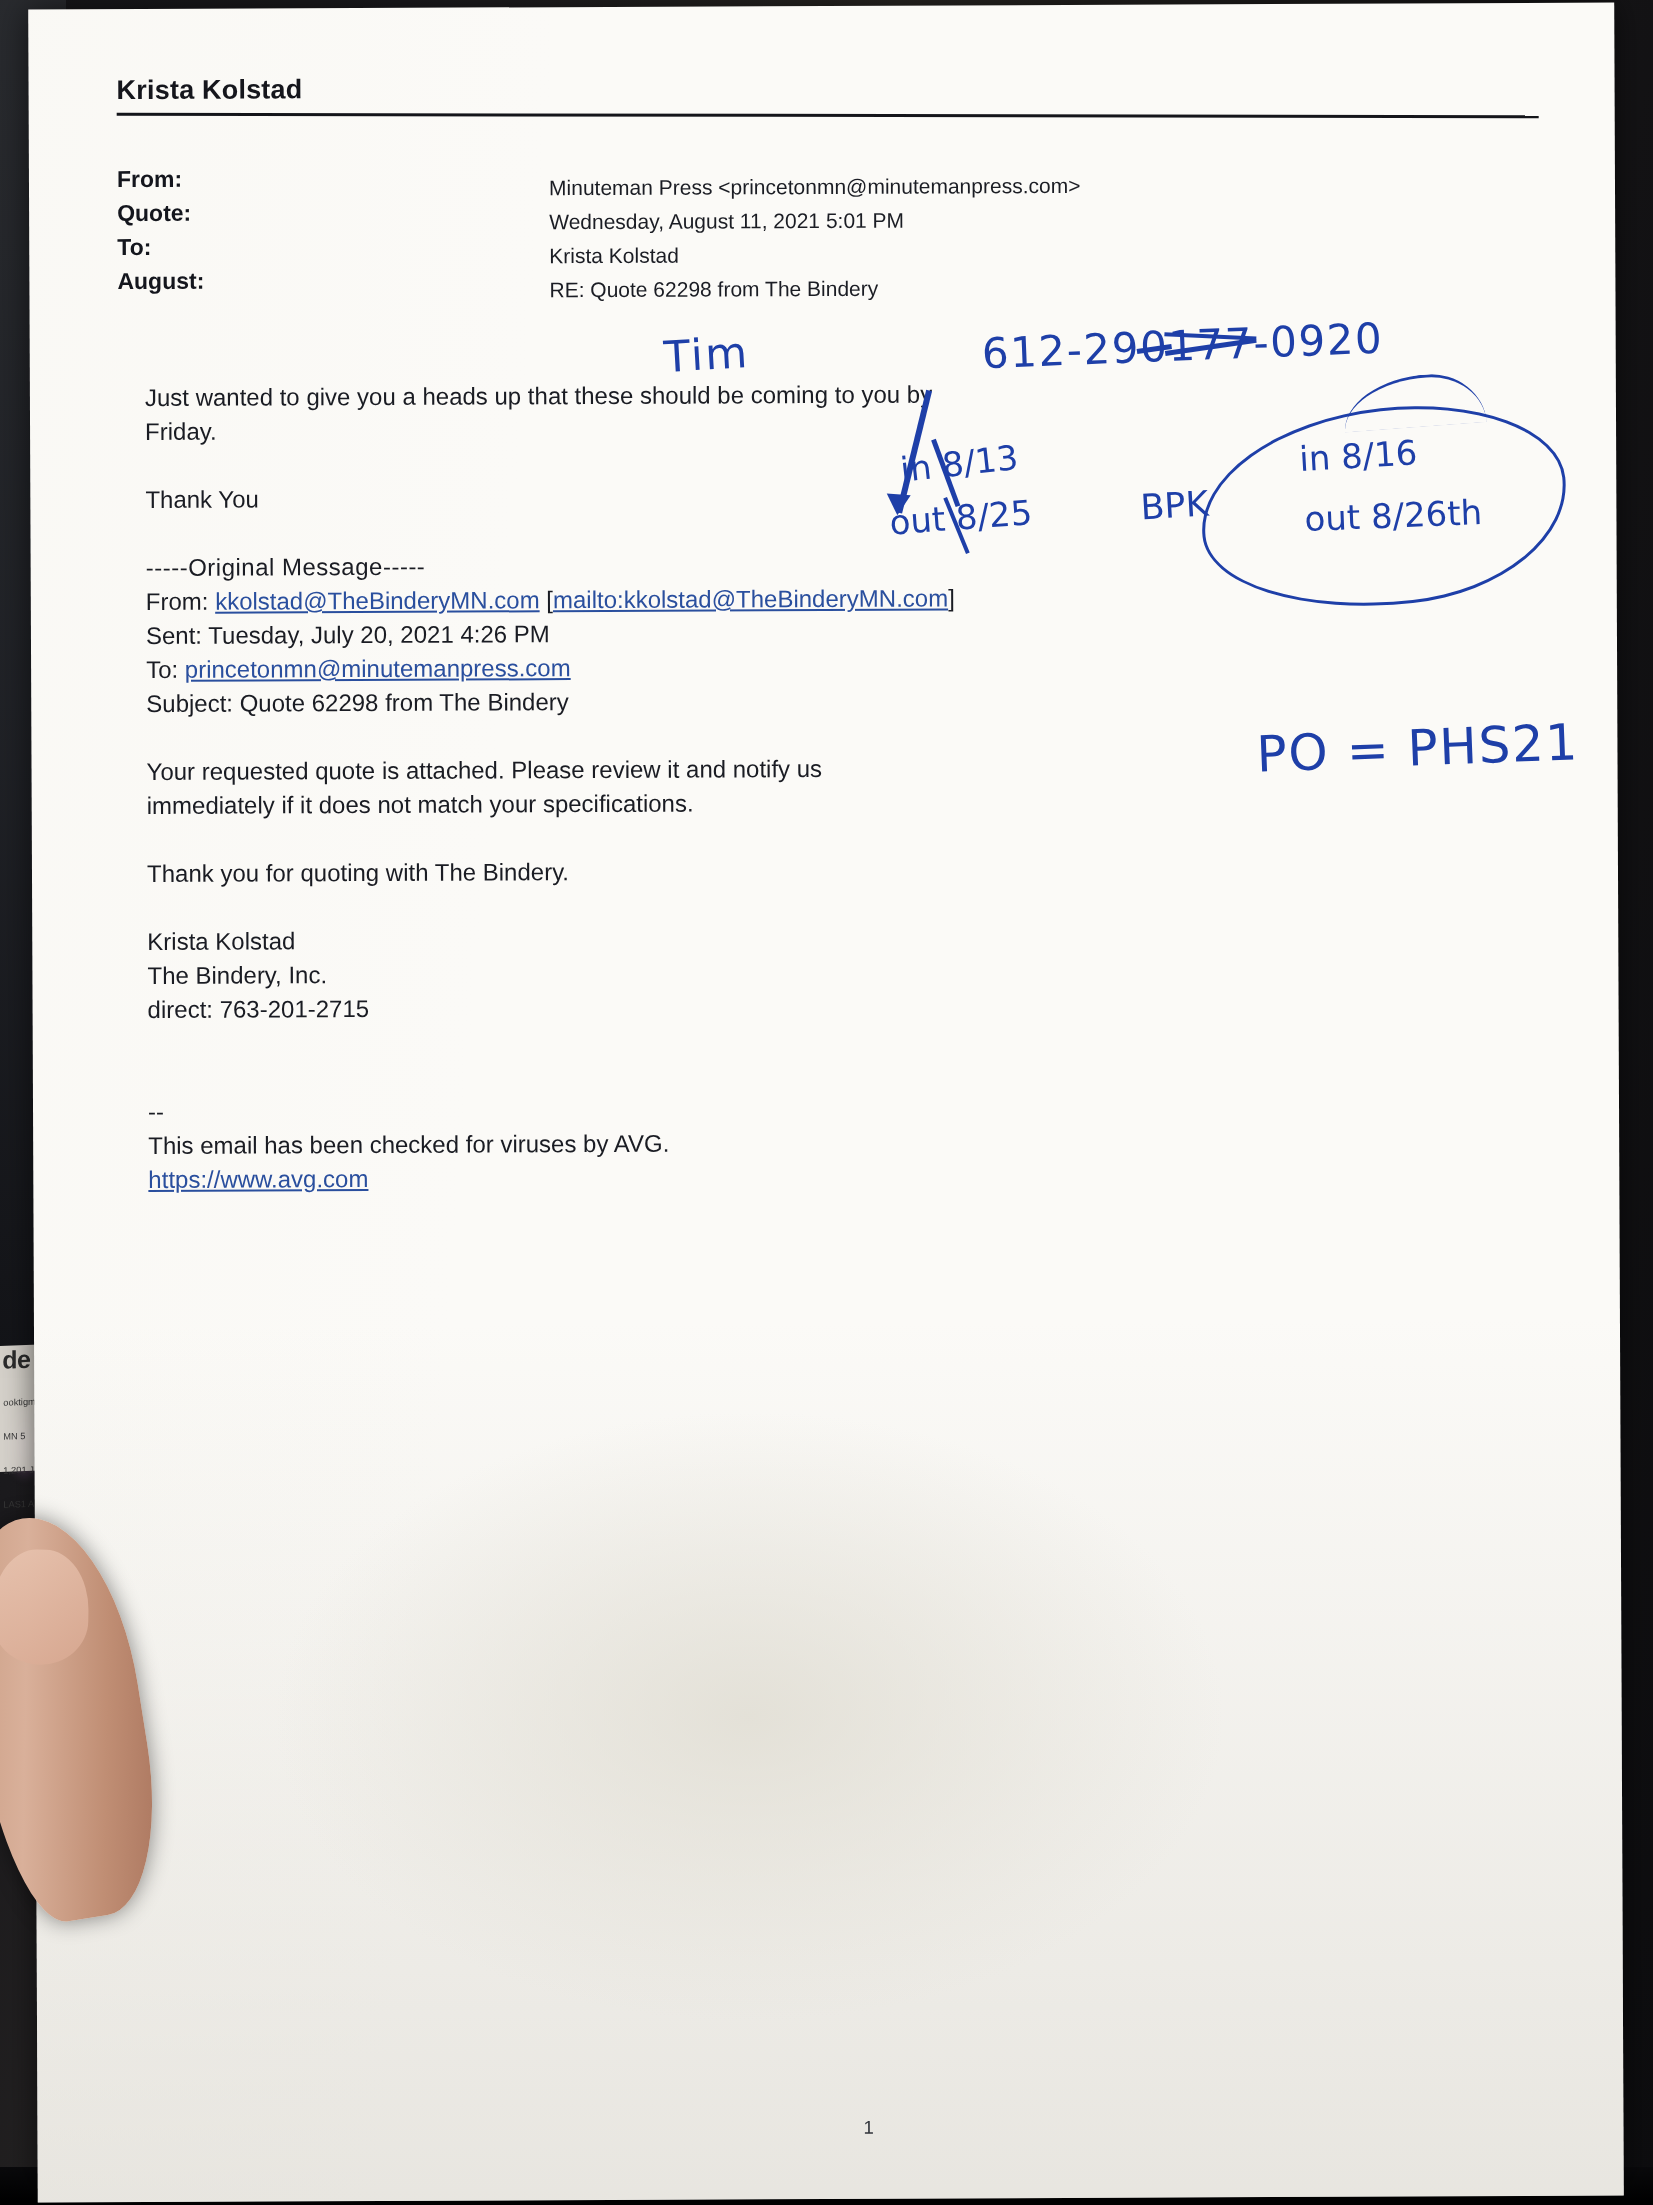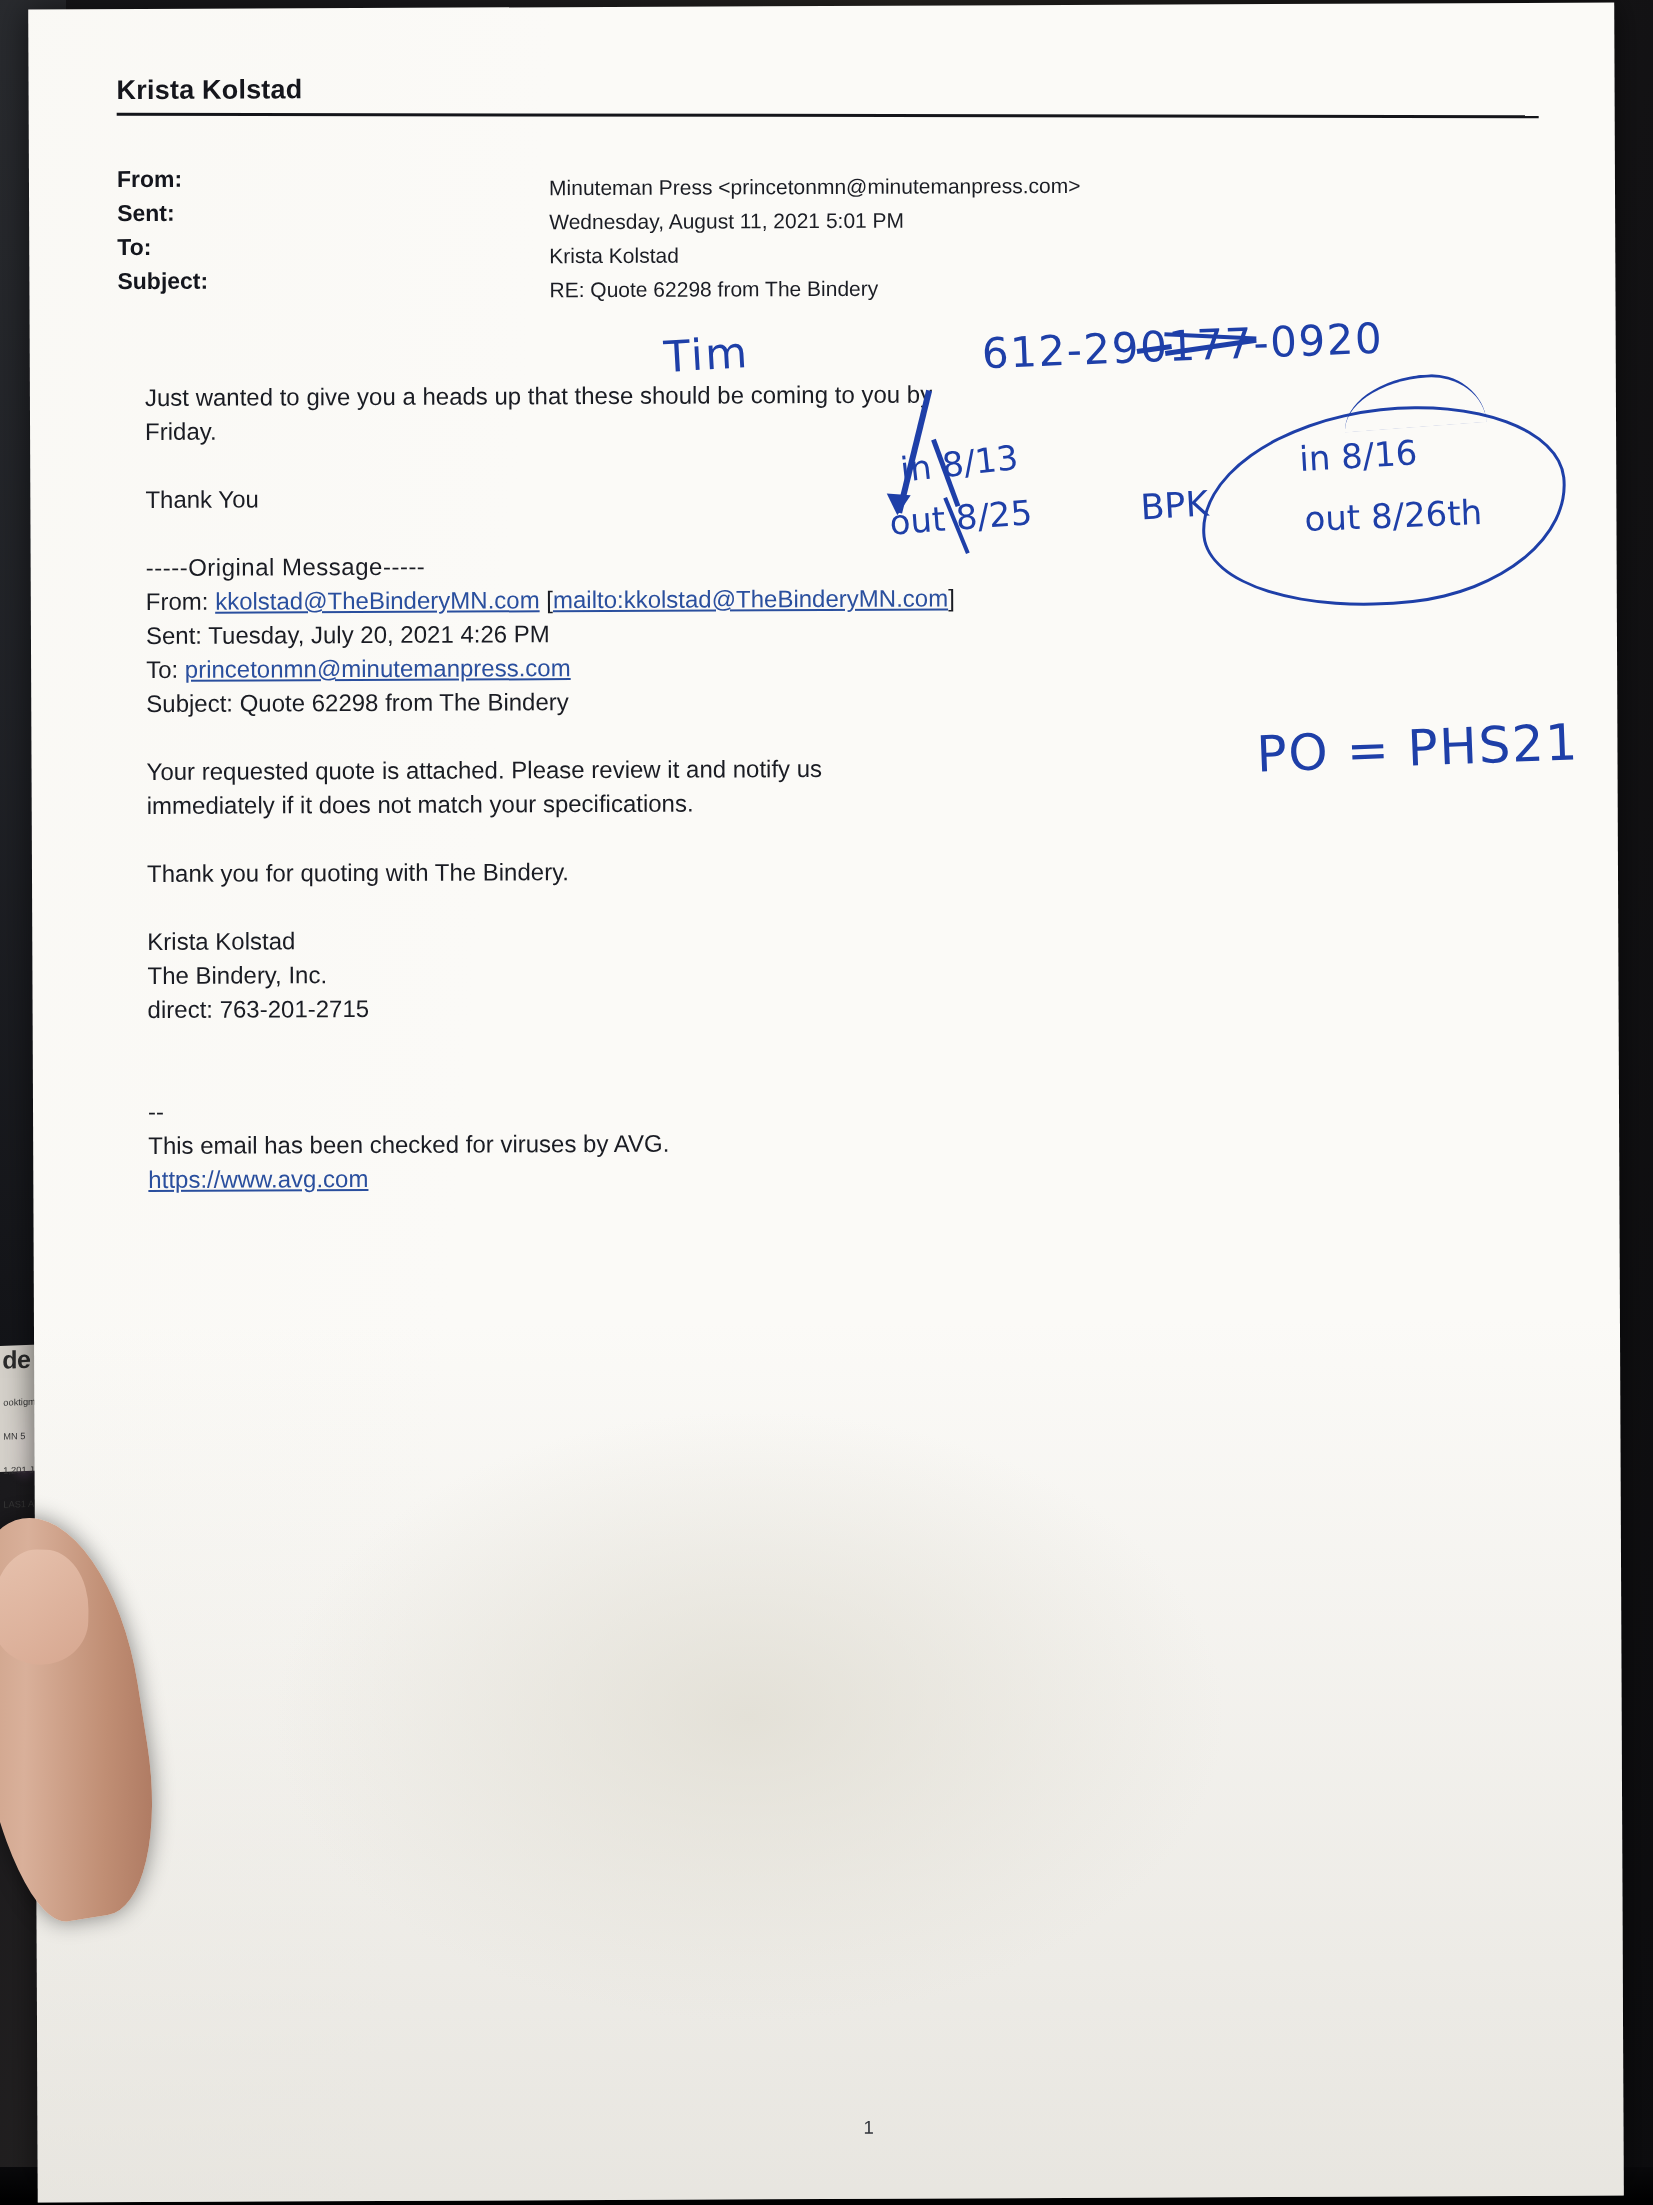--- a/index.html
+++ b/index.html
@@ -360,23 +360,23 @@
 </div>
 
 <div class="sheet">
   <div class="page">
 
     <div class="doc-name">Krista Kolstad</div>
     <div class="rule"></div>
 
     <div class="hdr-labels">
       <div>From:</div>
-      <div>Sent:</div>
+      <div>Quote:</div>
       <div>To:</div>
-      <div>Subject:</div>
+      <div>August:</div>
     </div>
 
     <div class="hdr-values">
       <div>Minuteman Press &lt;princetonmn@minutemanpress.com&gt;</div>
       <div>Wednesday, August 11, 2021 5:01 PM</div>
       <div>Krista Kolstad</div>
       <div>RE: Quote 62298 from The Bindery</div>
     </div>
 
     <div class="body-text">

